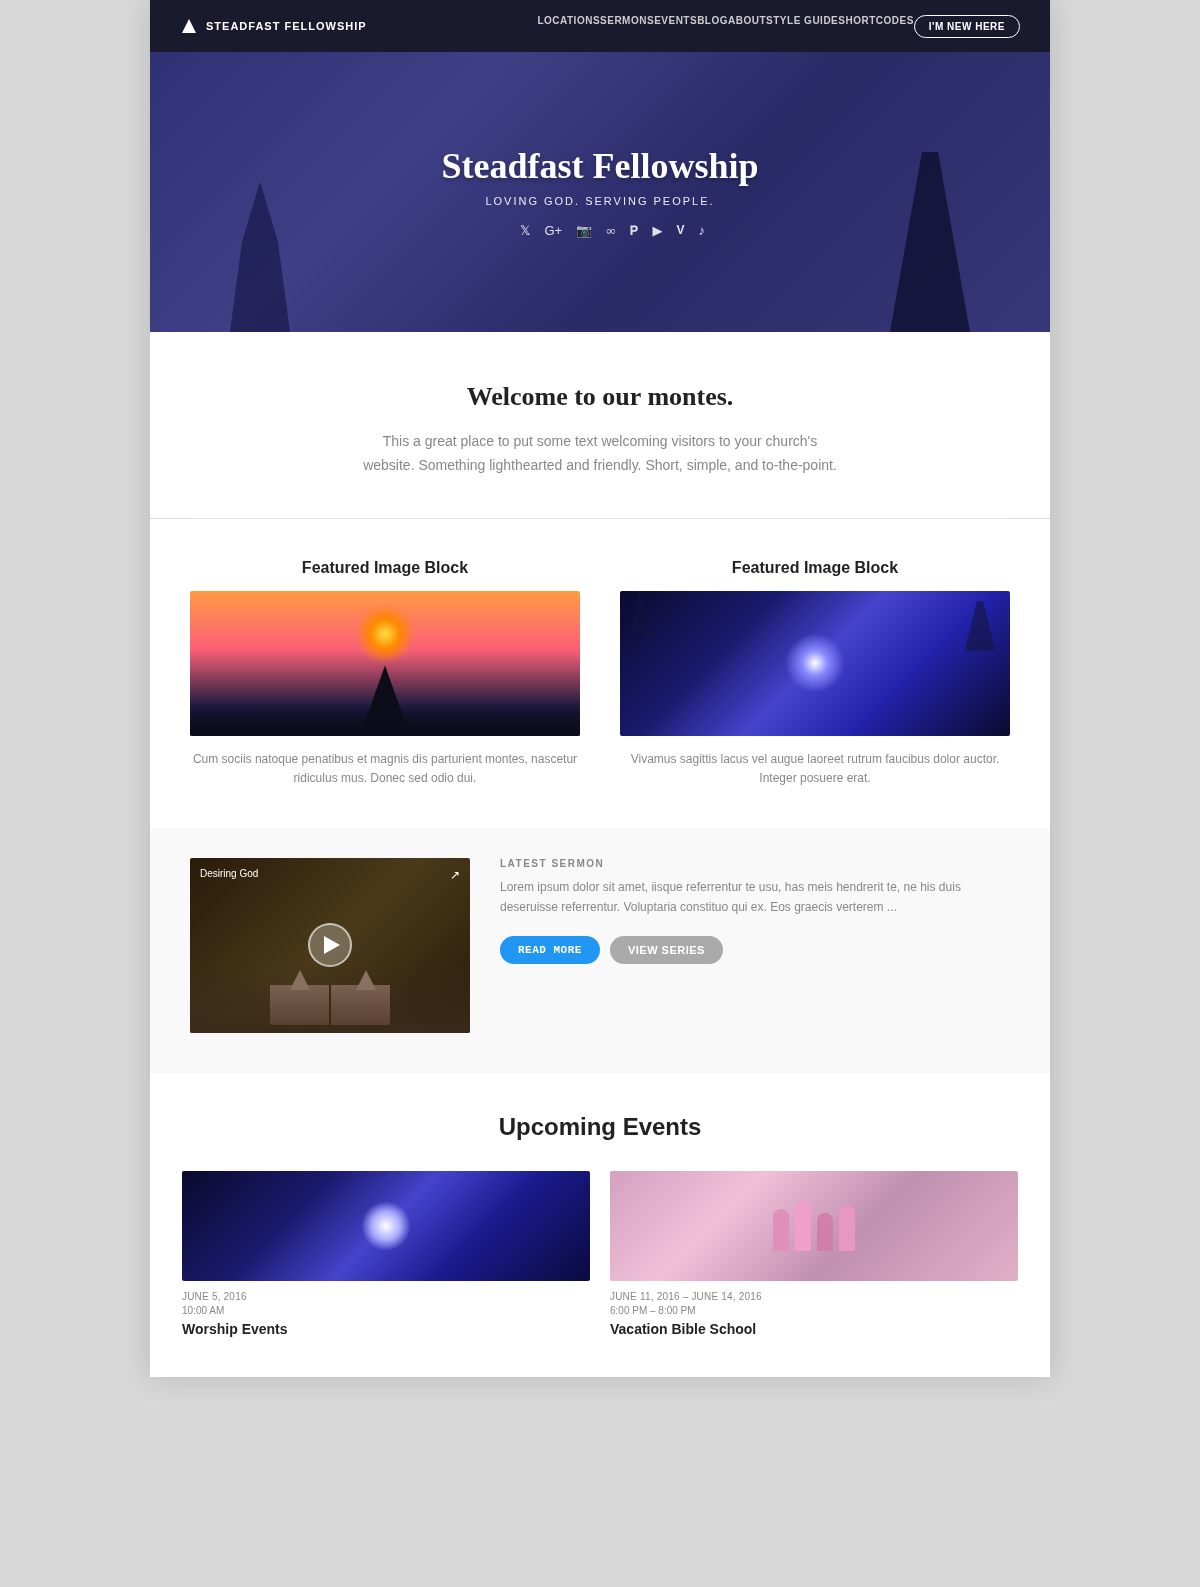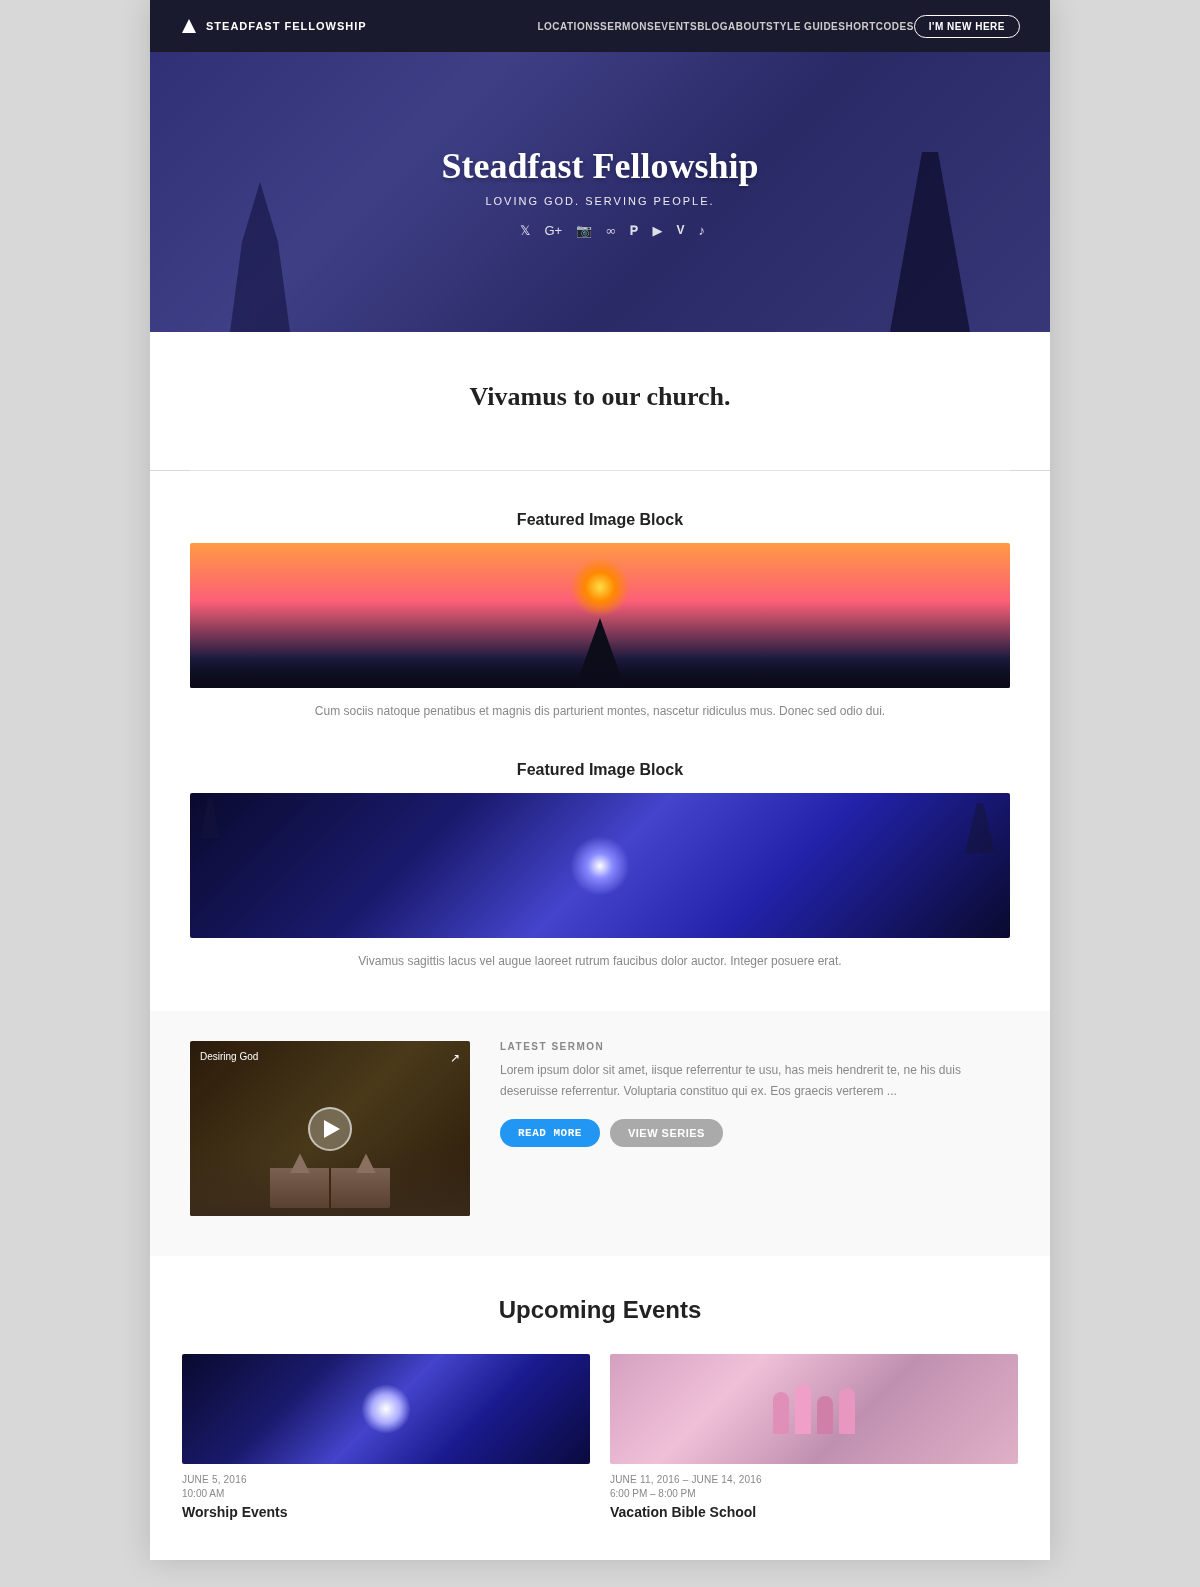--- a/index.html
+++ b/index.html
@@ -25,21 +25,21 @@
       font-weight: 700;
       letter-spacing: 1px;
       font-family: sans-serif;
     }
     .navbar-brand .logo-icon {
       width: 18px;
       height: 18px;
     }
     .navbar-links {
       display: flex;
-      align-items: center;
+      align-items: flex-start;
       gap: 0;
     }
     .navbar-links a {
       color: #ccc;
       text-decoration: none;
       font-size: 10px;
       letter-spacing: 0.5px;
       font-family: sans-serif;
       font-weight: 600;
     }
@@ -131,21 +131,20 @@
       border-top: 1px solid #e5e5e5;
       margin: 0 40px;
     }
 
     
     .featured-section {
       padding: 40px 40px;
       display: flex;
       gap: 40px;
       background: white;
-      flex-direction: column;
     }
     .featured-block {
       flex: 1;
       text-align: center;
     }
     .featured-block h3 {
       font-size: 16px;
       font-weight: 700;
       color: #222;
       margin-bottom: 14px;
@@ -425,21 +424,22 @@
         <span style="font-size:13px;">∞</span>
         <span style="font-size:13px;">𝐏</span>
         <span style="font-size:13px;">▶</span>
         <span style="font-size:12px;font-family:sans-serif;font-weight:bold;">V</span>
         <span style="font-size:13px;">♪</span>
       </div>
     </div>
   </section>
 
   <section class="welcome-section">
-    <h2>Vivamus to our church.</h2>
+    <h2>Welcome to our montes.</h2>
+    <p>This a great place to put some text welcoming visitors to your church's website. Something lighthearted and friendly. Short, simple, and to-the-point.</p>
   </section>
 
   <hr class="divider">
 
   <div class="featured-section">
     <div class="featured-block">
       <h3>Featured Image Block</h3>
       <div class="featured-img featured-img-sunset">
         <div class="sunset-silhouette"></div>
         <div style="position:absolute;bottom:0;left:0;right:0;height:30px;background:linear-gradient(to top, #0a0a1a, transparent);"></div>

